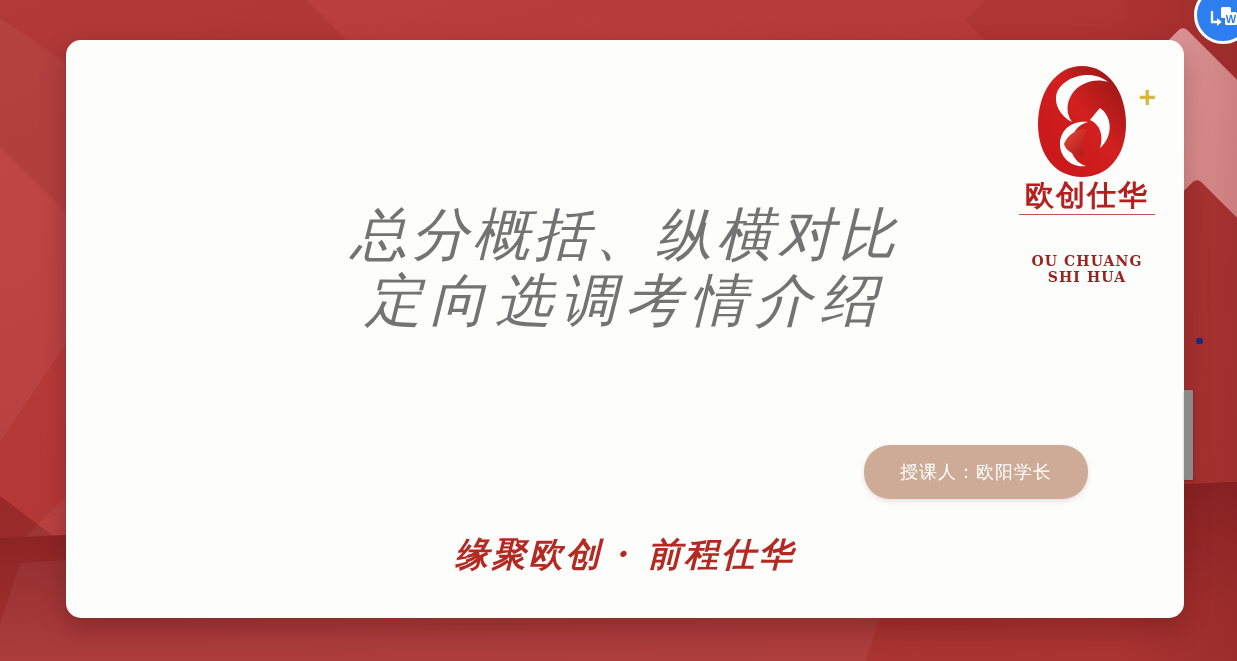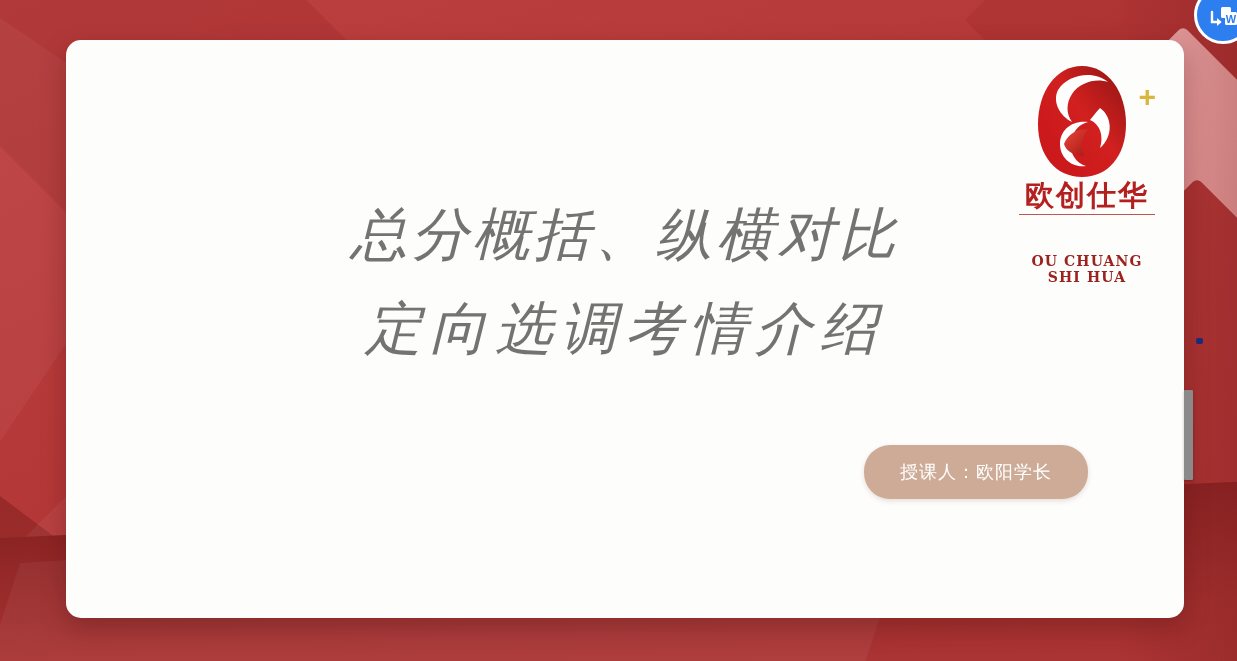--- a/index.html
+++ b/index.html
@@ -222,21 +222,20 @@
     font-size: 57px;
     line-height: 1.16;
     font-weight: 400;
     color: #737373;
     letter-spacing: 4px;
     font-style: italic;
     white-space: nowrap;
   }
   .title-line.l2 {
     letter-spacing: 8px;
-    margin-top: 28px;
   }
 
   
   .instructor-pill {
     position: absolute;
     left: 798px;
     top: 405px;
     min-width: 172px;
     padding: 15px 26px;
     background: #cdab96;
@@ -354,20 +353,21 @@
       <div class="logo-pinyin">OU CHUANG SHI HUA</div>
     </div>
 
     <div class="title-area">
       <div class="title-line l1">总分概括、纵横对比</div>
       <div class="title-line l2">定向选调考情介绍</div>
     </div>
 
     <div class="instructor-pill">授课人：欧阳学长</div>
 
+    <div class="slogan">缘聚欧创 · 前程仕华</div>
   </div>
 
   <div class="scroll-thumb"></div>
 
   <div class="corner-badge">
     <svg width="30" height="26" viewBox="0 0 30 26">
       <rect x="13" y="1" width="10" height="11" rx="1.5" fill="#ffffff"></rect>
       <rect x="17" y="6" width="12" height="13" rx="1.5" fill="#ffffff"></rect>
       <text x="23" y="17" font-family="'Liberation Sans',sans-serif" font-size="11" font-weight="700" fill="#2d7ff0" text-anchor="middle">W</text>
       <path d="M4 6 L4 16 L12 16" stroke="#ffffff" stroke-width="2.4" fill="none" stroke-linecap="round"></path>

